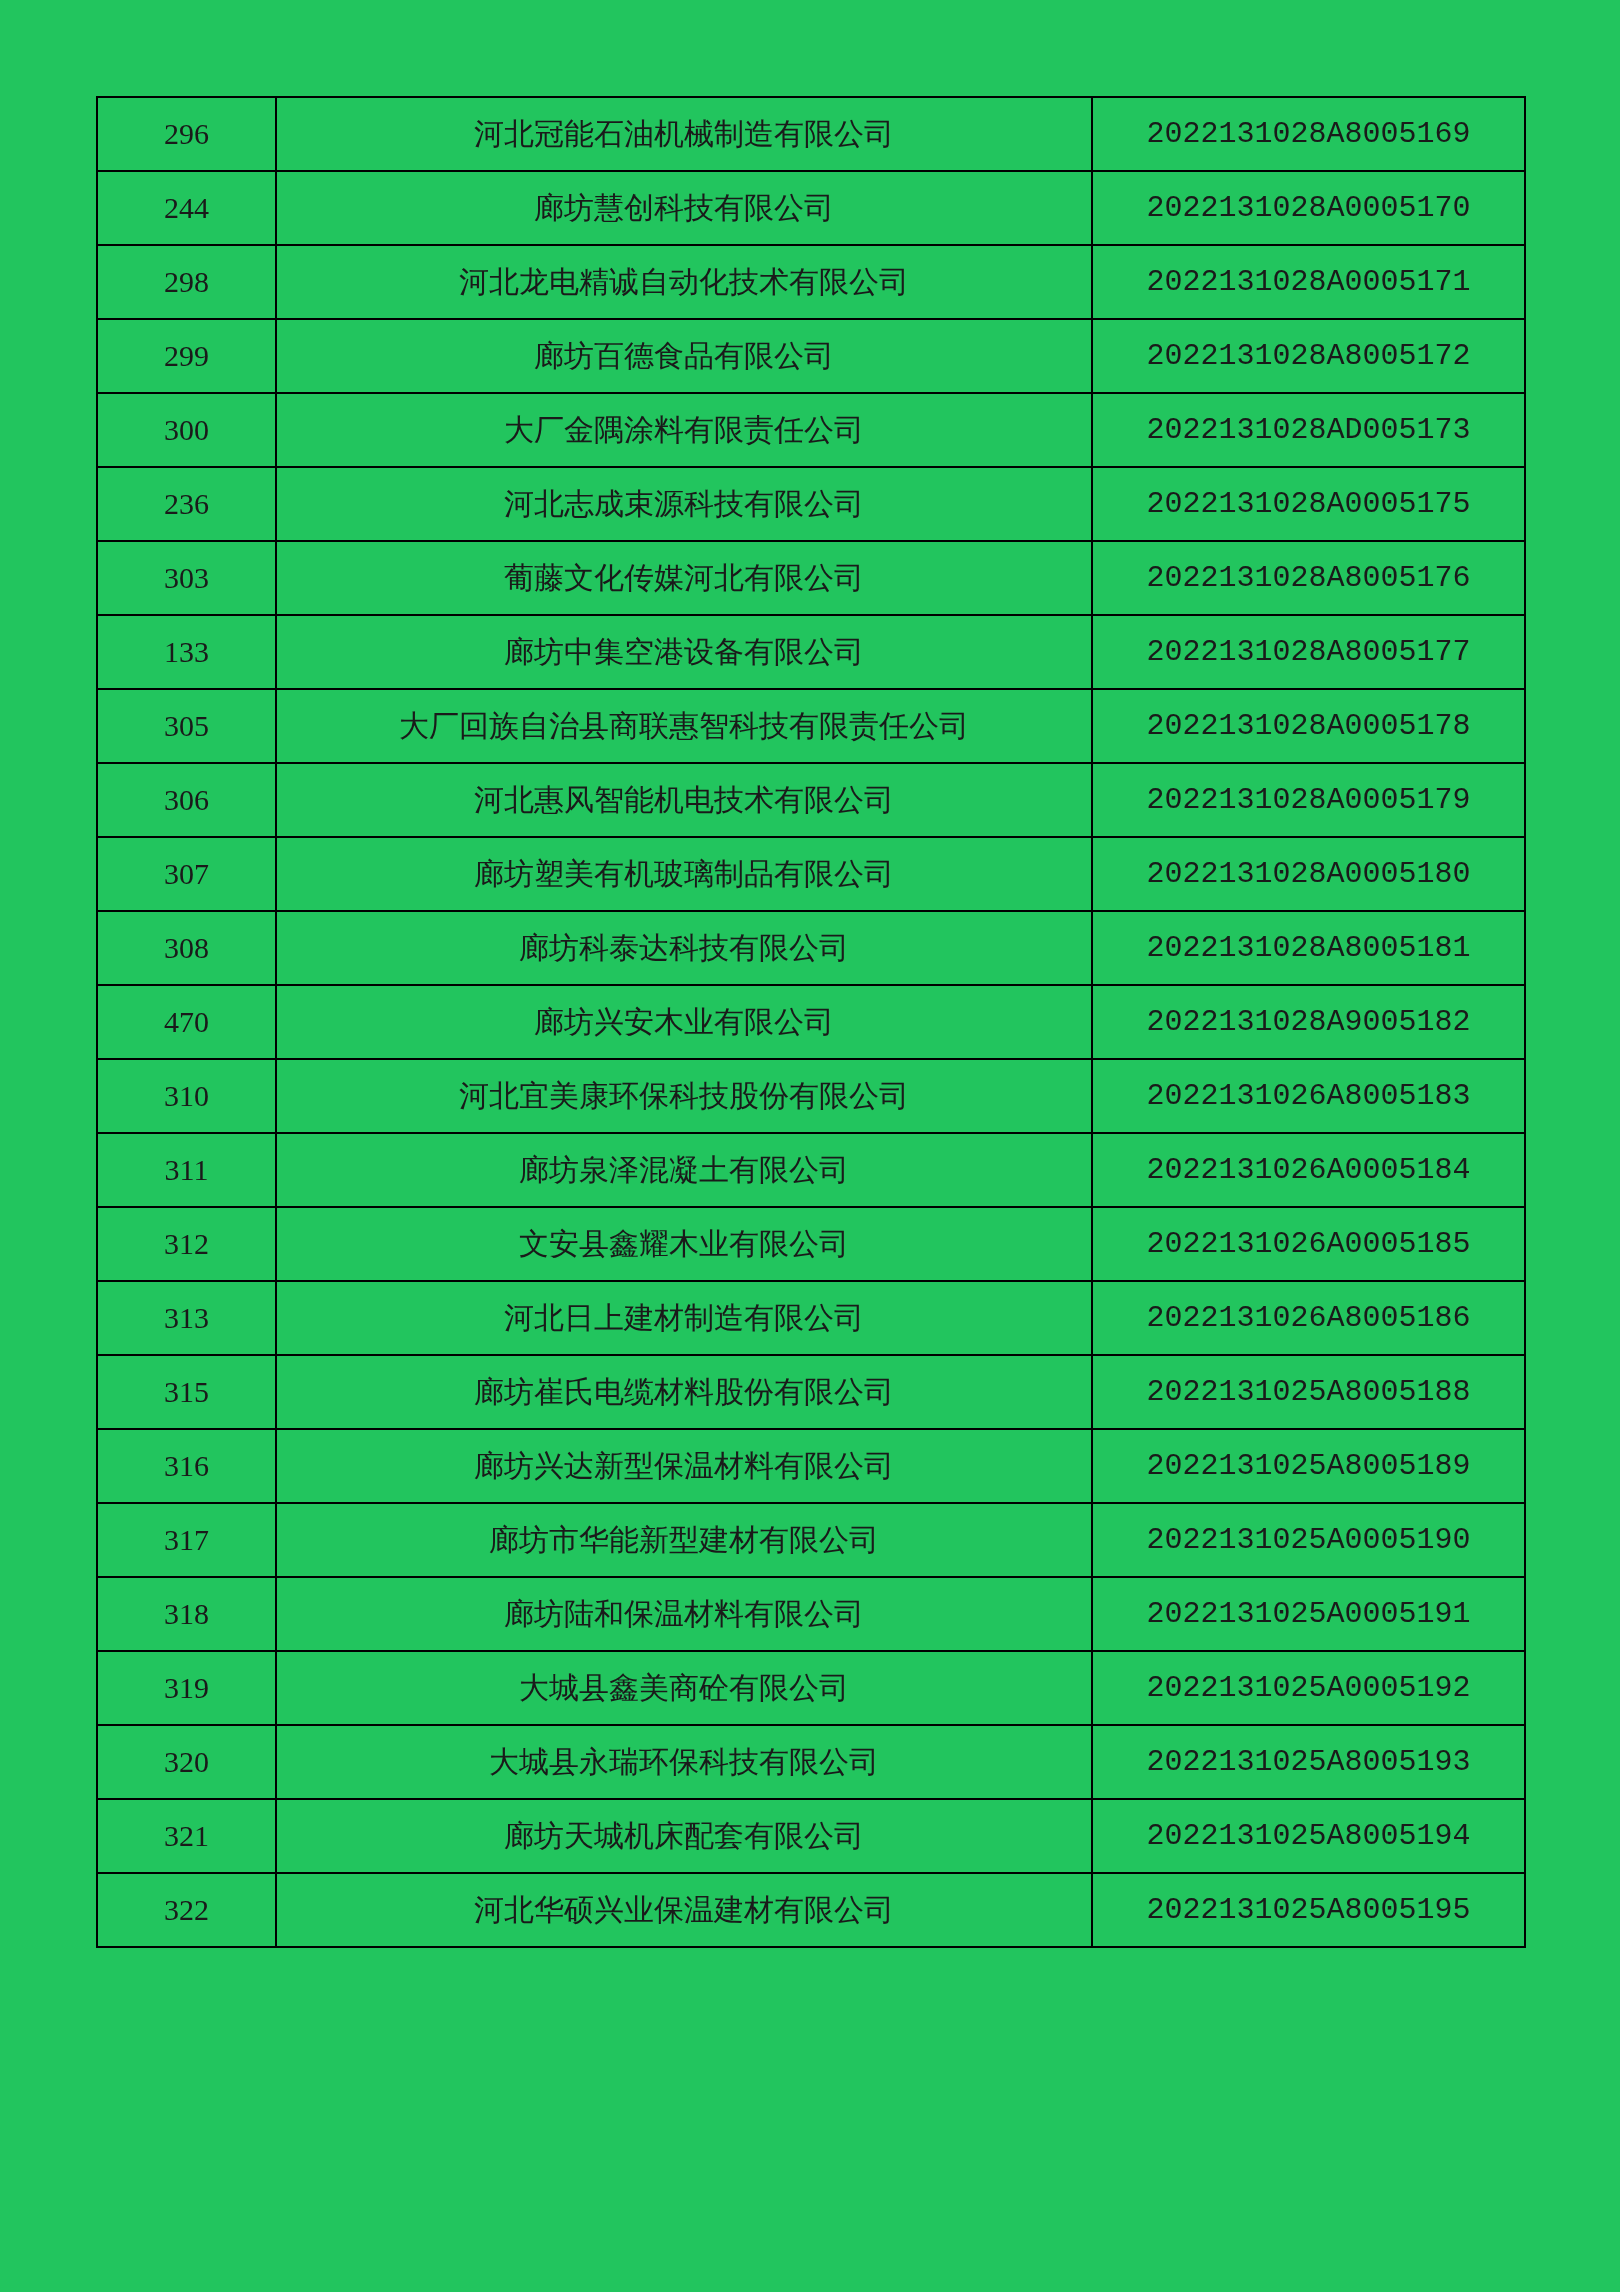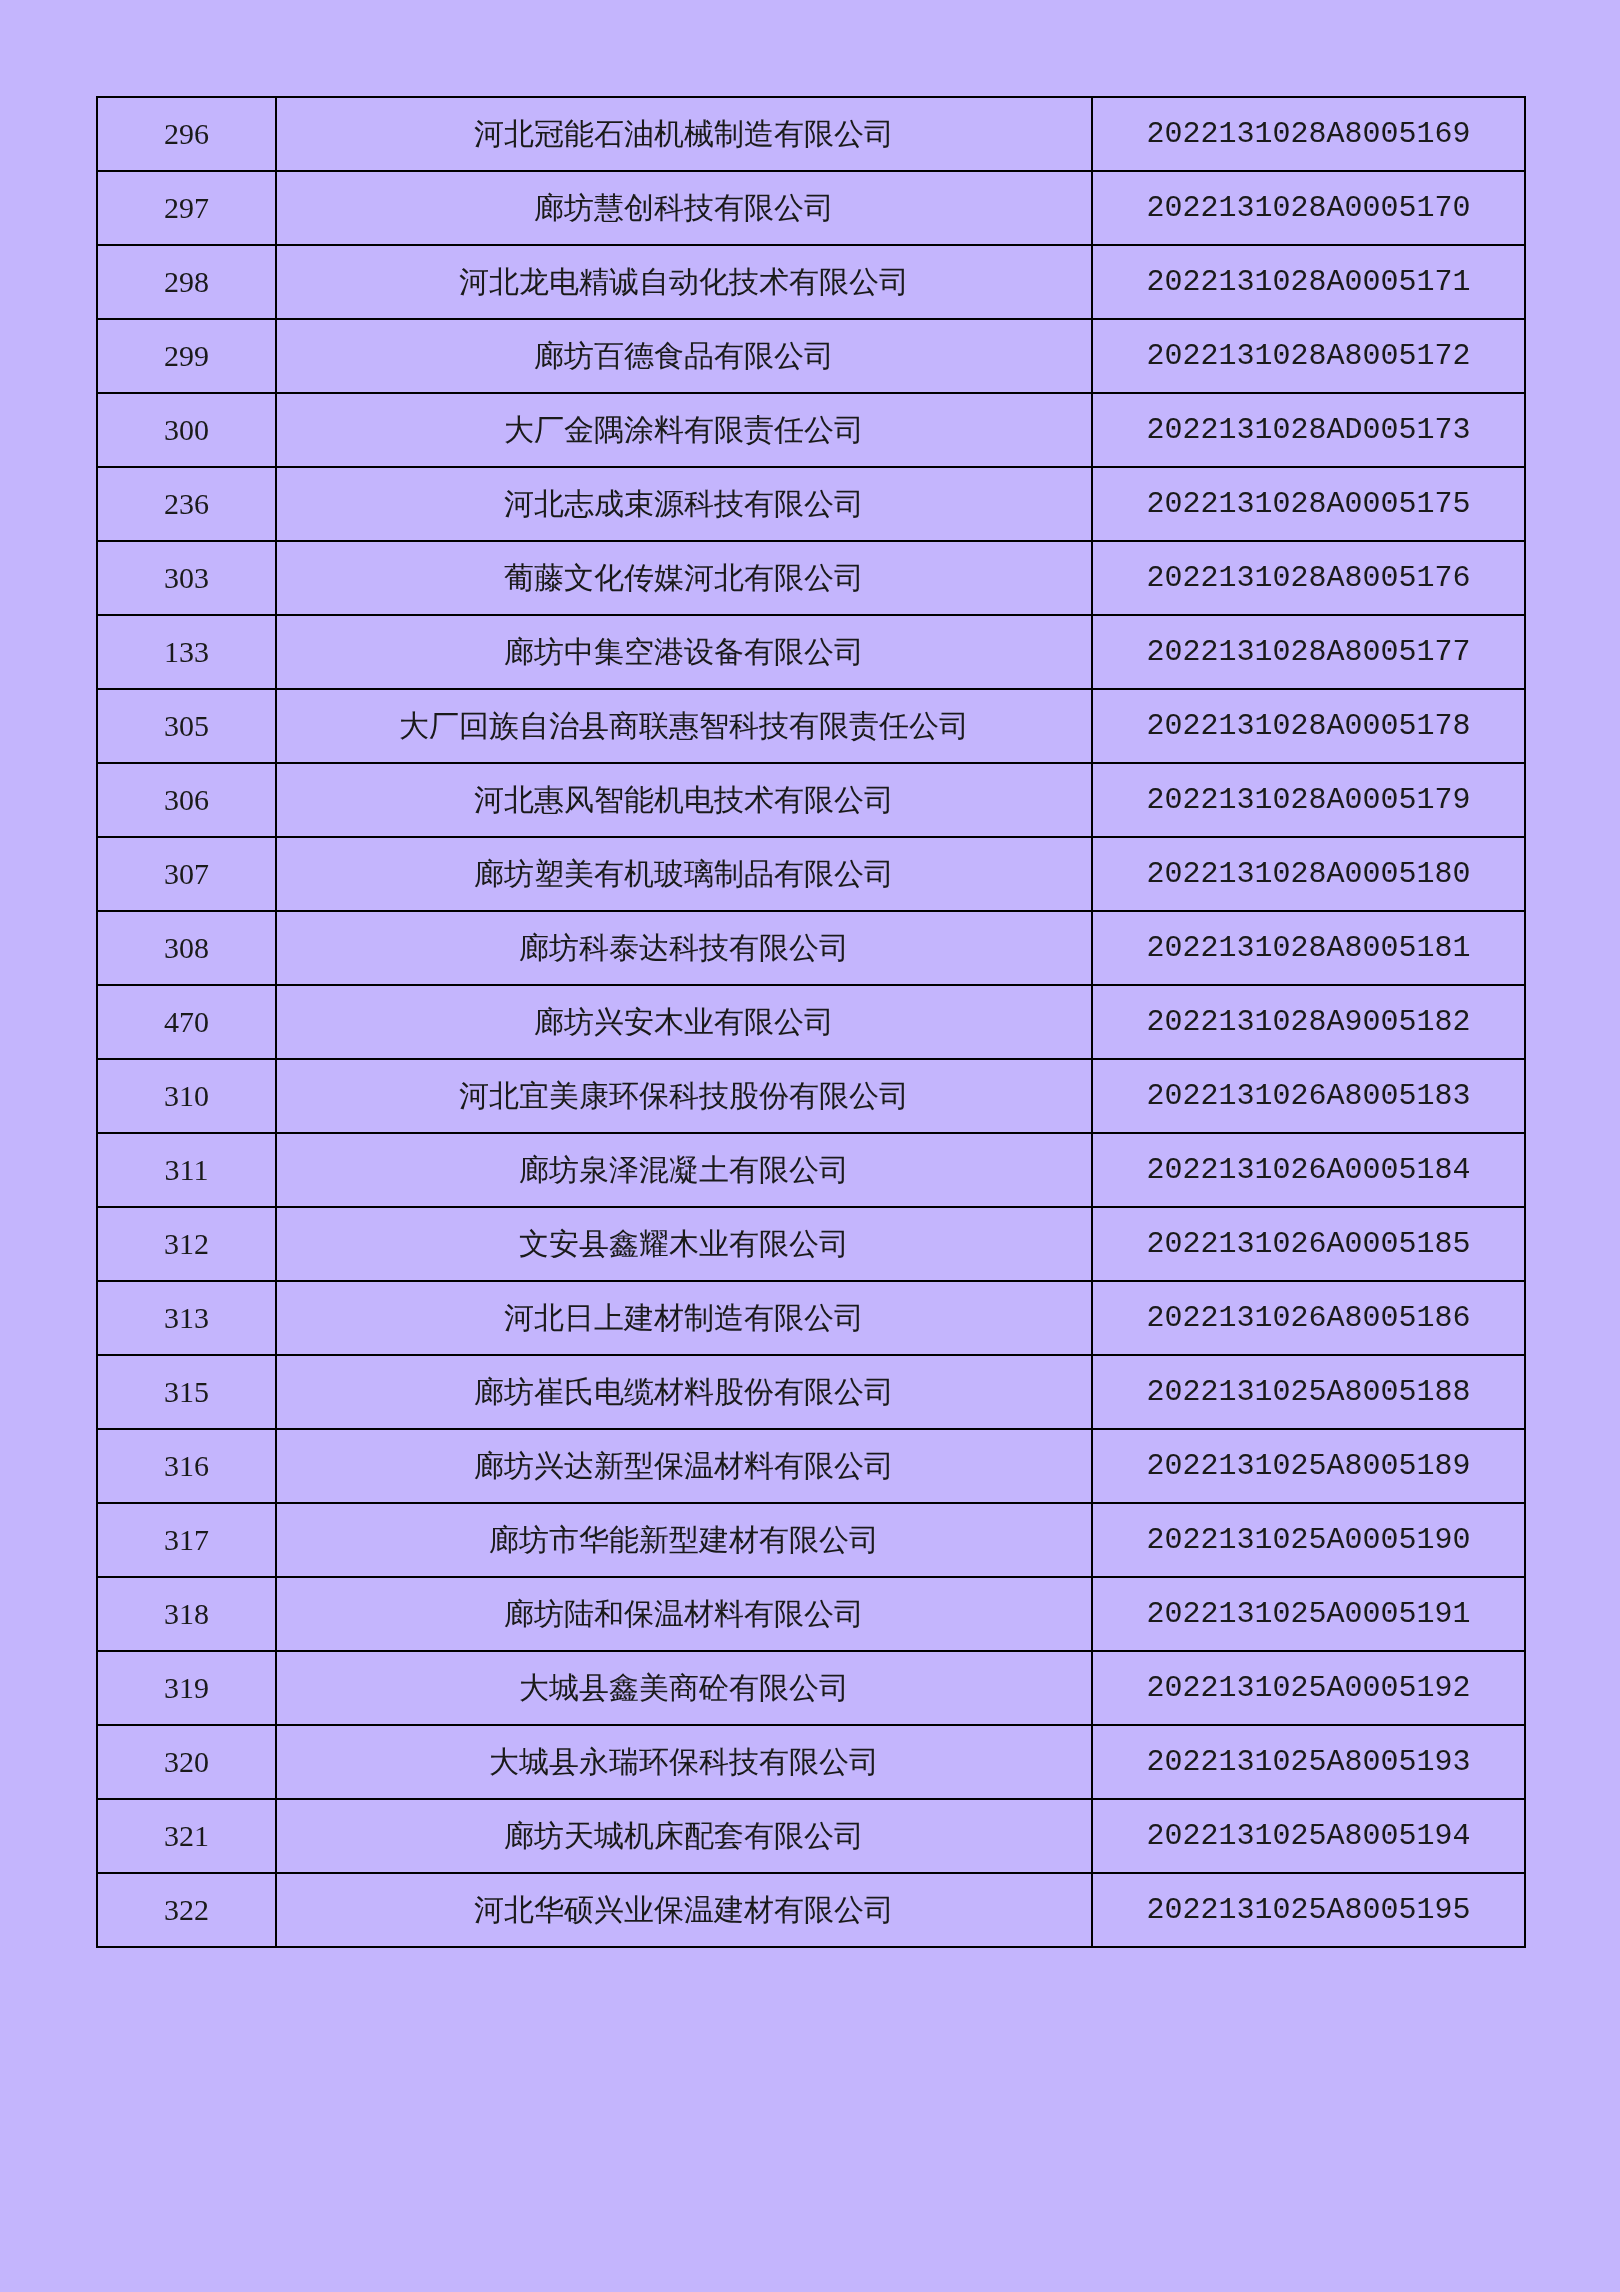--- a/index.html
+++ b/index.html
@@ -12,21 +12,21 @@
     height: 2293px;
     position: relative;
     overflow: hidden;
   }
   .page {
     position: absolute;
     left: 0;
     top: 0;
     width: 1620px;
     height: 2293px;
-    background: #c4b5fd;
+    background: #22c55e;
   }
   table.list {
     position: absolute;
     left: 96px;
     top: 96px;
     width: 1426px;
     border-collapse: collapse;
     table-layout: fixed;
   }
   table.list td {
@@ -62,21 +62,21 @@
 
 <div class="page">
   <table class="list">
     <tbody id="rows">
     <tr>
     <td class="c-no">296</td>
     <td class="c-name">河北冠能石油机械制造有限公司</td>
     <td class="c-code">2022131028A8005169</td>
   </tr>
         <tr>
-    <td class="c-no">297</td>
+    <td class="c-no">244</td>
     <td class="c-name">廊坊慧创科技有限公司</td>
     <td class="c-code">2022131028A0005170</td>
   </tr>
         <tr>
     <td class="c-no">298</td>
     <td class="c-name">河北龙电精诚自动化技术有限公司</td>
     <td class="c-code">2022131028A0005171</td>
   </tr>
         <tr>
     <td class="c-no">299</td>

